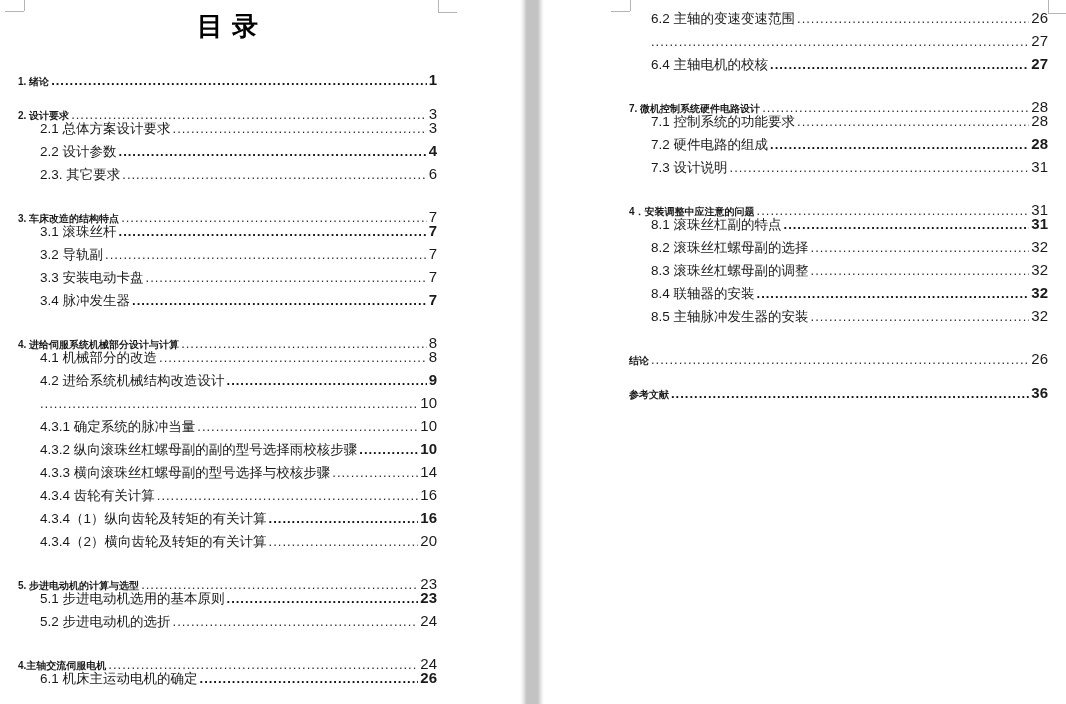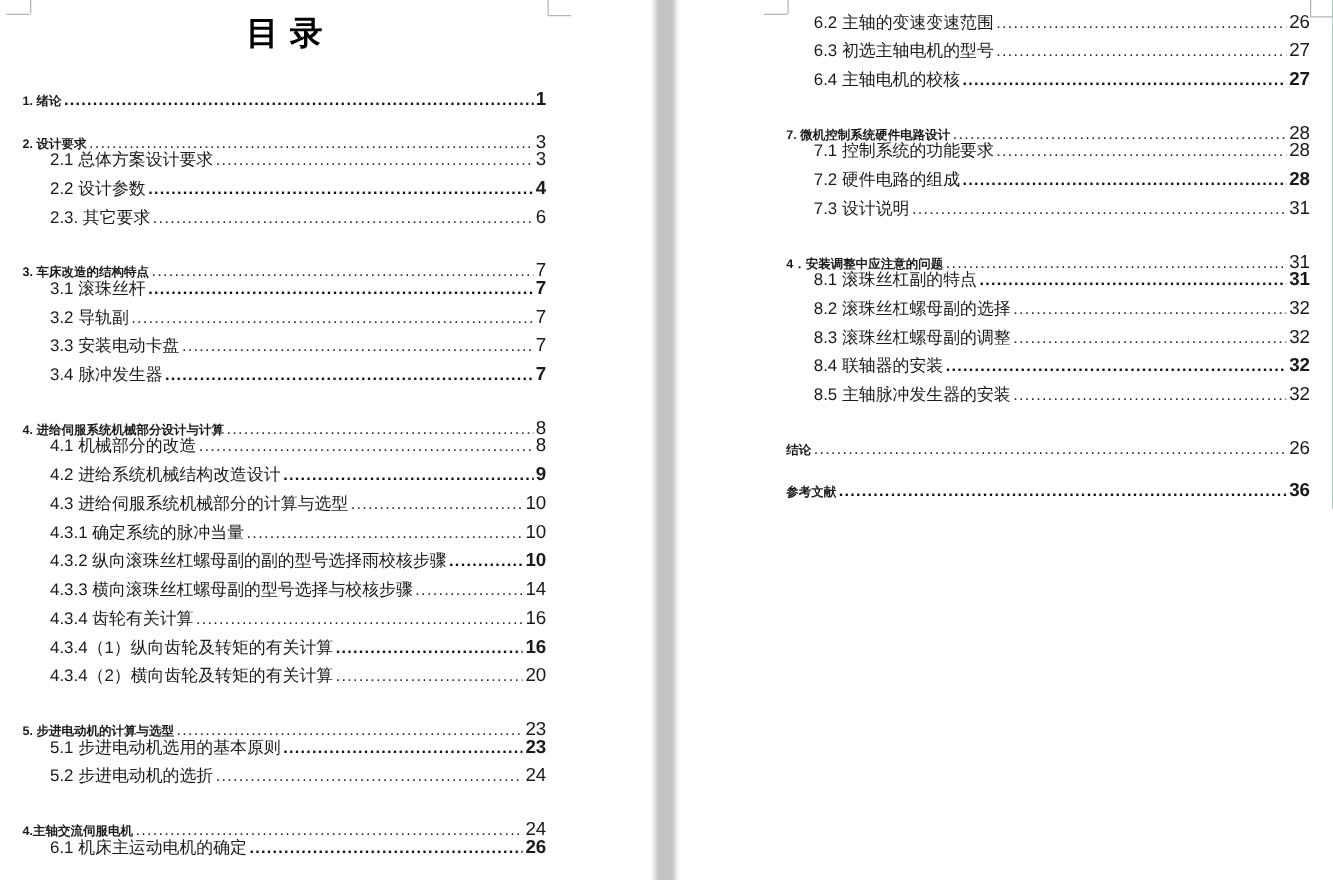--- a/index.html
+++ b/index.html
@@ -2,21 +2,21 @@
 <html><head>
 <meta charset="utf-8">
 <style>
   html,body { margin:0; padding:0; }
   body {
     width:1066px; height:704px; overflow:hidden;
     background:#ffffff;
     font-family:"Liberation Sans", sans-serif;
     color:#1a1a1a;
   }
-  .stage { position:relative; width:1066px; height:704px; background:#15803d; }
+  .stage { position:relative; width:1066px; height:704px; background:#6d28d9; }
 
   
   .page-gap {
     position:absolute; left:520px; top:0; width:24px; height:704px;
     background:linear-gradient(to right,#ffffff 0%,#ededed 12%,#c3c3c3 28%,#c3c3c3 74%,#ededed 90%,#ffffff 100%);
   }
 
   .page { position:absolute; top:0; height:704px; box-sizing:border-box; background:#ffffff; }
   .page-left  { left:0;     width:520px; padding:10px 83px 0 18px; }
   .page-right { left:544px; width:522px; padding:6px 18px 0 85px; }
@@ -126,21 +126,20 @@
     <span class="toc-label">4.1 机械部分的改造</span>
     <span class="toc-dots"></span>
     <span class="toc-page">8</span>
   </div>
         <div class="toc-row lvl2 bold-page">
     <span class="toc-label">4.2 进给系统机械结构改造设计</span>
     <span class="toc-dots"></span>
     <span class="toc-page">9</span>
   </div>
         <div class="toc-row lvl2">
-    <span class="toc-label">4.3 进给伺服系统机械部分的计算与选型</span>
     <span class="toc-dots"></span>
     <span class="toc-page">10</span>
   </div>
         <div class="toc-row lvl2">
     <span class="toc-label">4.3.1 确定系统的脉冲当量</span>
     <span class="toc-dots"></span>
     <span class="toc-page">10</span>
   </div>
         <div class="toc-row lvl2 bold-page">
     <span class="toc-label">4.3.2 纵向滚珠丝杠螺母副的副的型号选择雨校核步骤</span>
@@ -198,21 +197,20 @@
   <div class="page-gap"></div>
 
   <div class="page page-right">
     <div class="toc-col">
         <div class="toc-row lvl2">
     <span class="toc-label">6.2 主轴的变速变速范围</span>
     <span class="toc-dots"></span>
     <span class="toc-page">26</span>
   </div>
         <div class="toc-row lvl2">
-    <span class="toc-label">6.3 初选主轴电机的型号</span>
     <span class="toc-dots"></span>
     <span class="toc-page">27</span>
   </div>
         <div class="toc-row lvl2 bold-page">
     <span class="toc-label">6.4 主轴电机的校核</span>
     <span class="toc-dots"></span>
     <span class="toc-page">27</span>
   </div>
         <div class="toc-row lvl1 bold-label">
     <span class="toc-label">7. 微机控制系统硬件电路设计</span>

